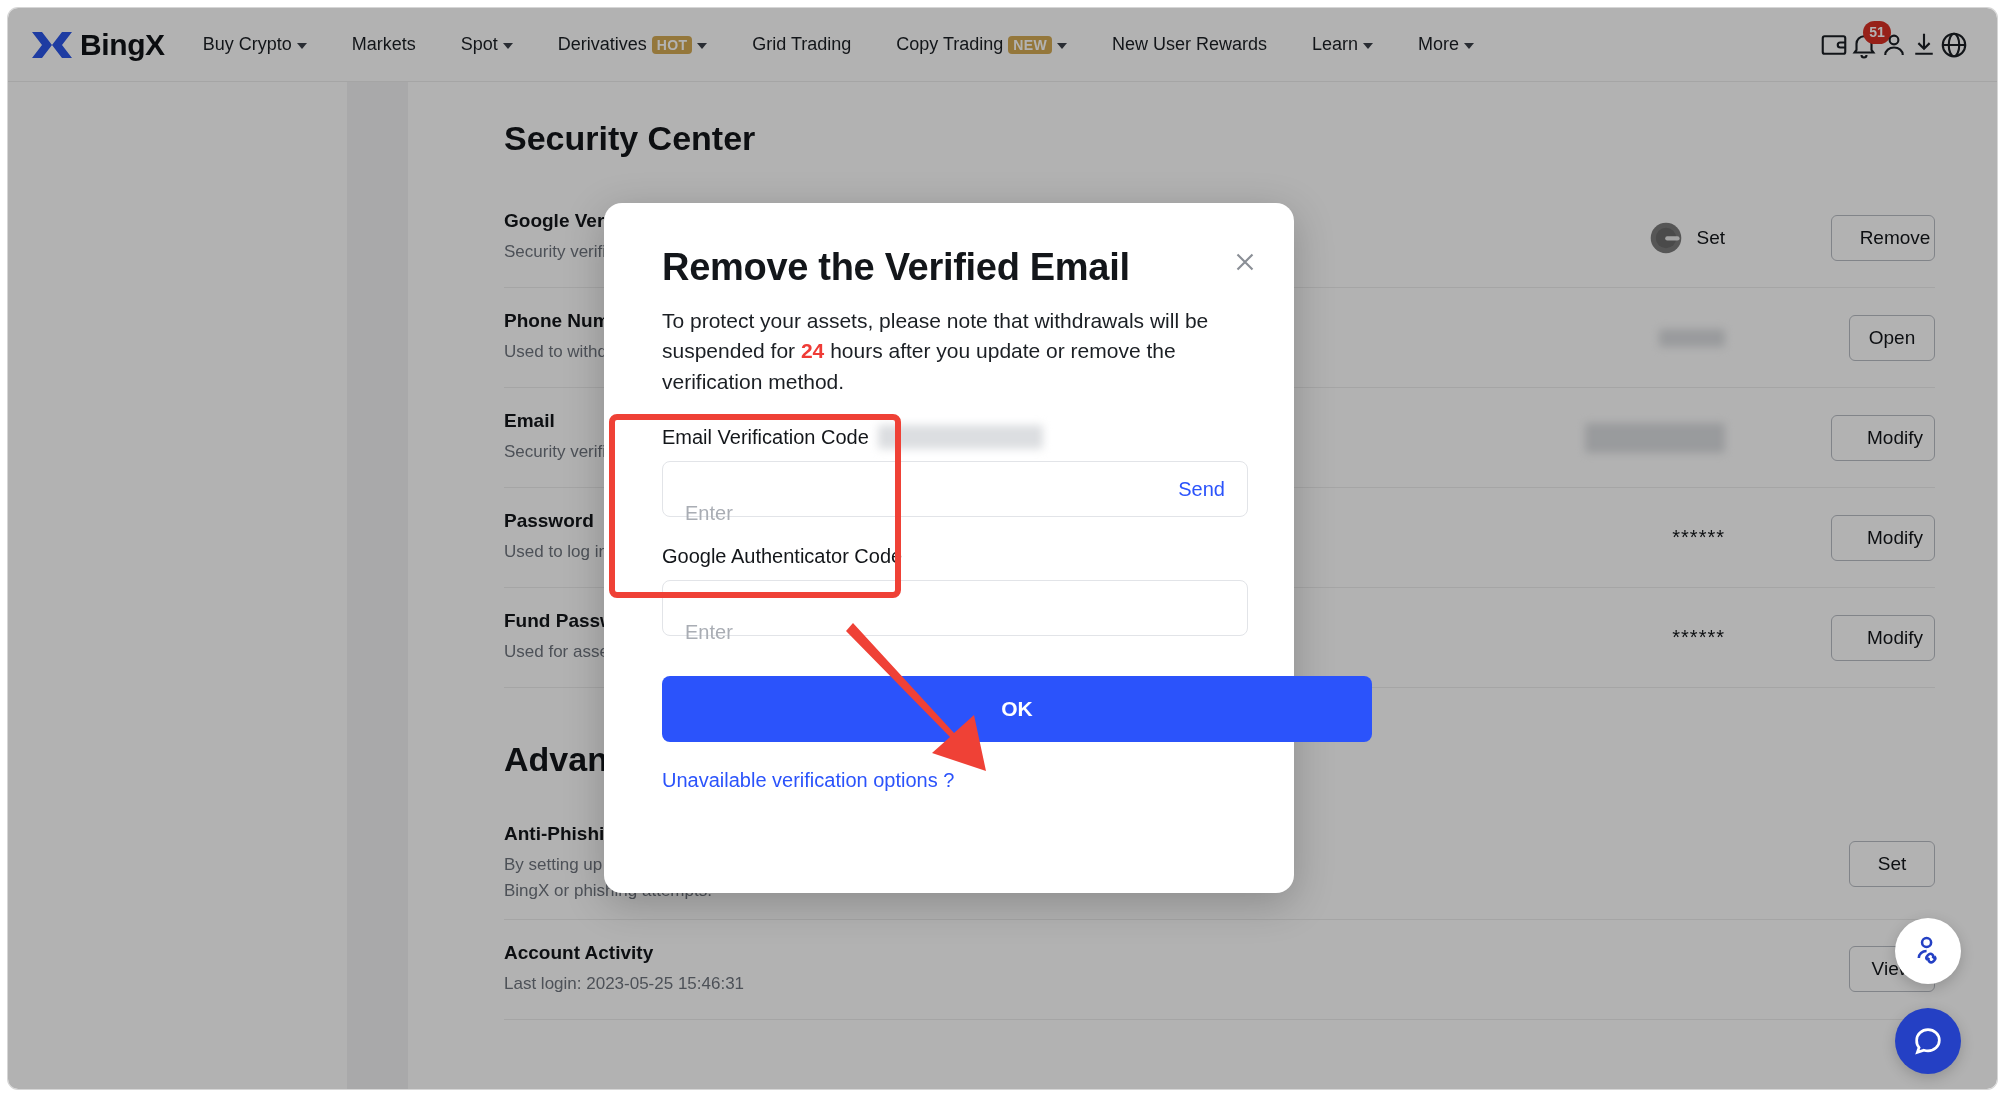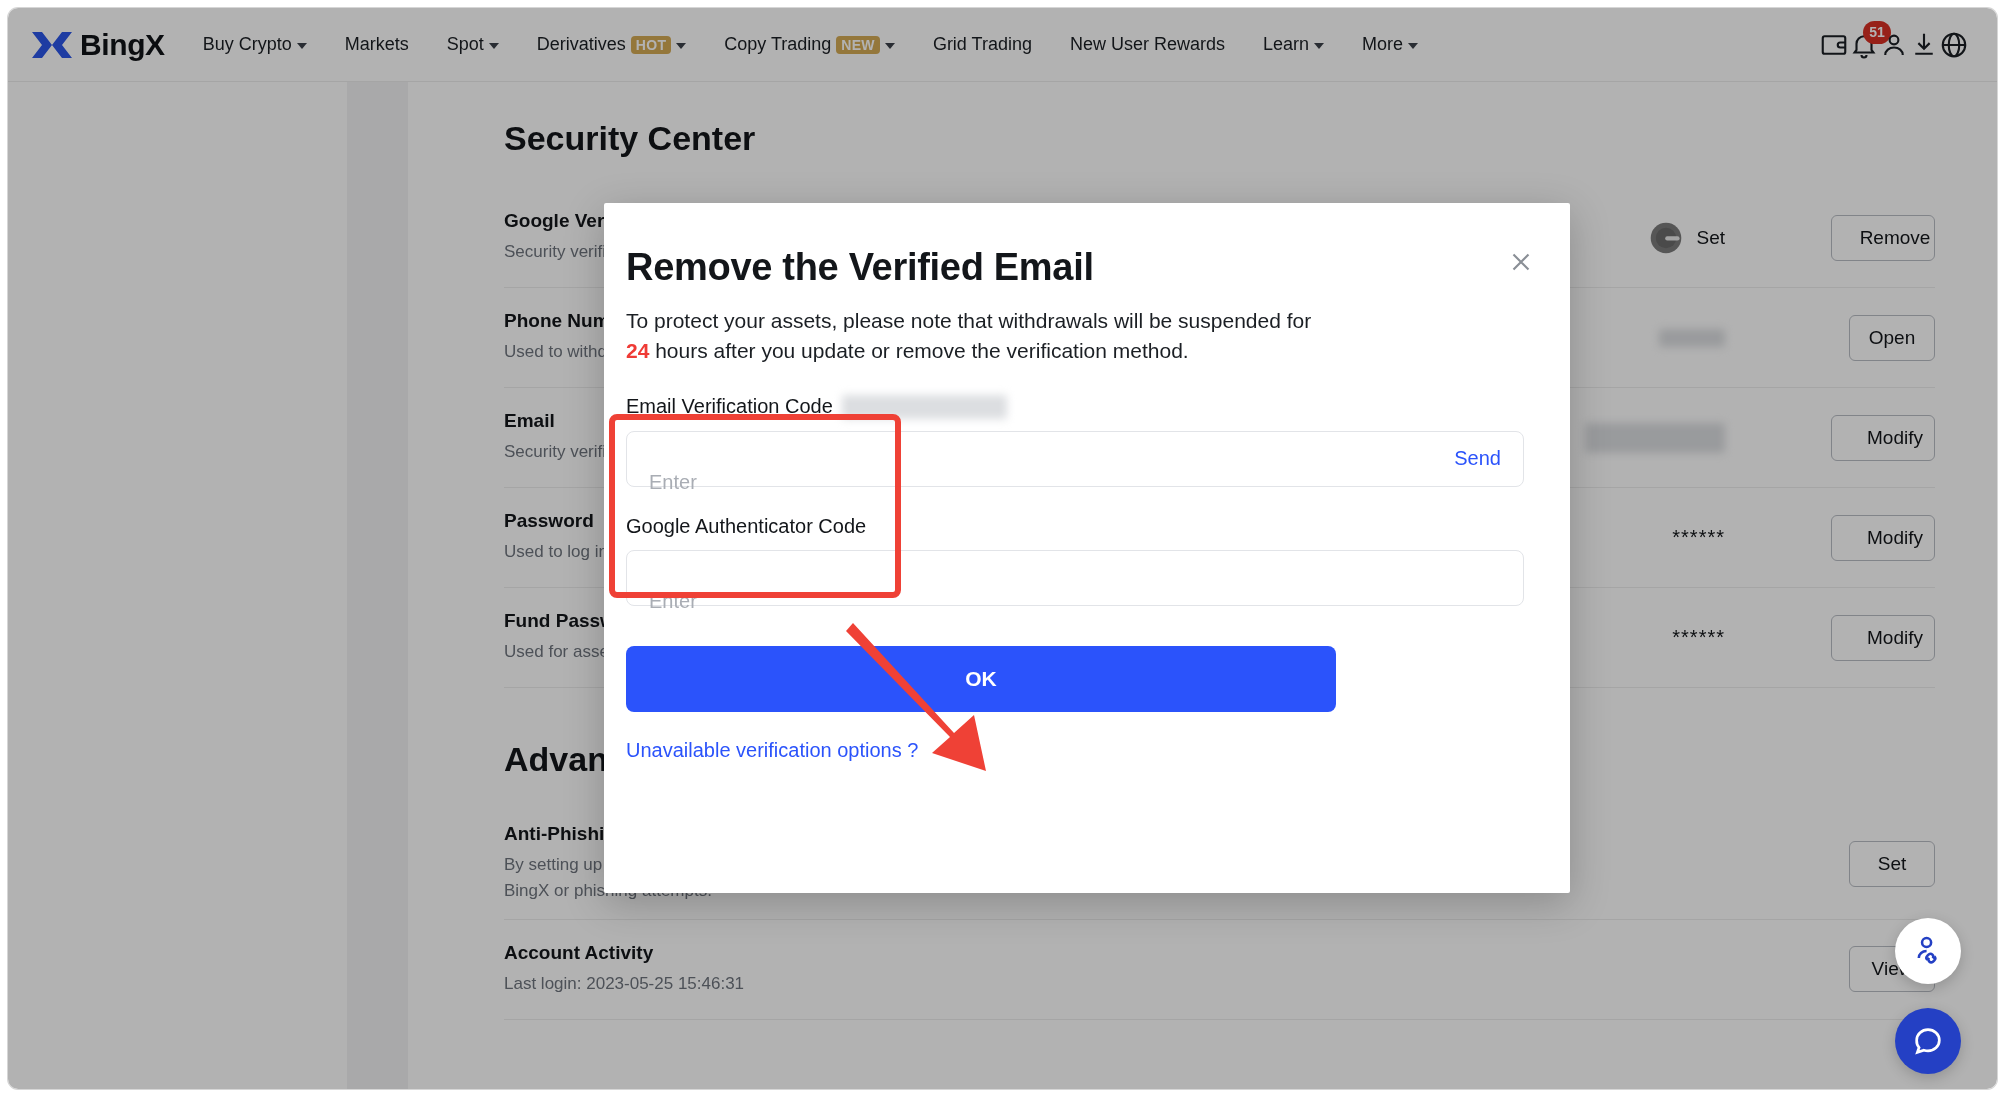--- a/index.html
+++ b/index.html
@@ -42,21 +42,21 @@
     display: flex; align-items: center;
     margin-left: 22px;
     margin-right: 22px;
     gap: 6px;
   }
   .brand-mark { width: 44px; height: 32px; display:block; }
   .brand-name {
     font-size: 30px; font-weight: bold; color: #111418;
     letter-spacing: -0.4px;
   }
-  .nav-links { display: flex; align-items: flex-start; gap: 6px; }
+  .nav-links { display: flex; align-items: flex-start; gap: 13px; }
   .nav-item {
     display: flex; align-items: center; gap: 5px;
     padding: 0 16px;
     height: 74px;
     font-size: 18px; color: #1b1f24;
     cursor: pointer; white-space: nowrap;
   }
   .caret {
     width: 0; height: 0;
     border-left: 5px solid transparent;
@@ -166,26 +166,26 @@
     left: 0; top: 0;
     width: 1989px; height: 1081px;
     background: rgba(0,0,0,0.30);
     z-index: 20;
   }
 
   
   .modal {
     position: absolute;
     left: 596px; top: 195px;
-    width: 966px; height: 690px;
-    background: #ffffff;
-    border-radius: 2px;
+    width: 690px; height: 690px;
+    background: #ffffff;
+    border-radius: 18px;
     z-index: 30;
     box-shadow: 0 10px 40px rgba(0,0,0,0.22);
-    padding: 44px 46px 0 22px;
+    padding: 44px 46px 0 58px;
   }
   .modal-close {
     position: absolute;
     right: 34px; top: 44px;
     width: 30px; height: 30px;
     cursor: pointer;
     color: #8a8f96;
   }
   .modal-title {
     font-size: 38px; font-weight: bold; color: #13161a;
@@ -298,26 +298,26 @@
         <div class="nav-item">
           <span>Spot</span>
           <span class="caret"></span>
         </div>
         <div class="nav-item">
           <span>Derivatives</span>
           <span class="tag">HOT</span>
           <span class="caret"></span>
         </div>
         <div class="nav-item">
+          <span>Grid Trading</span>
+        </div>
+        <div class="nav-item">
           <span>Copy Trading</span>
           <span class="tag">NEW</span>
           <span class="caret"></span>
-        </div>
-        <div class="nav-item">
-          <span>Grid Trading</span>
         </div>
         <div class="nav-item">
           <span>New User Rewards</span>
         </div>
         <div class="nav-item">
           <span>Learn</span>
           <span class="caret"></span>
         </div>
         <div class="nav-item">
           <span>More</span>

